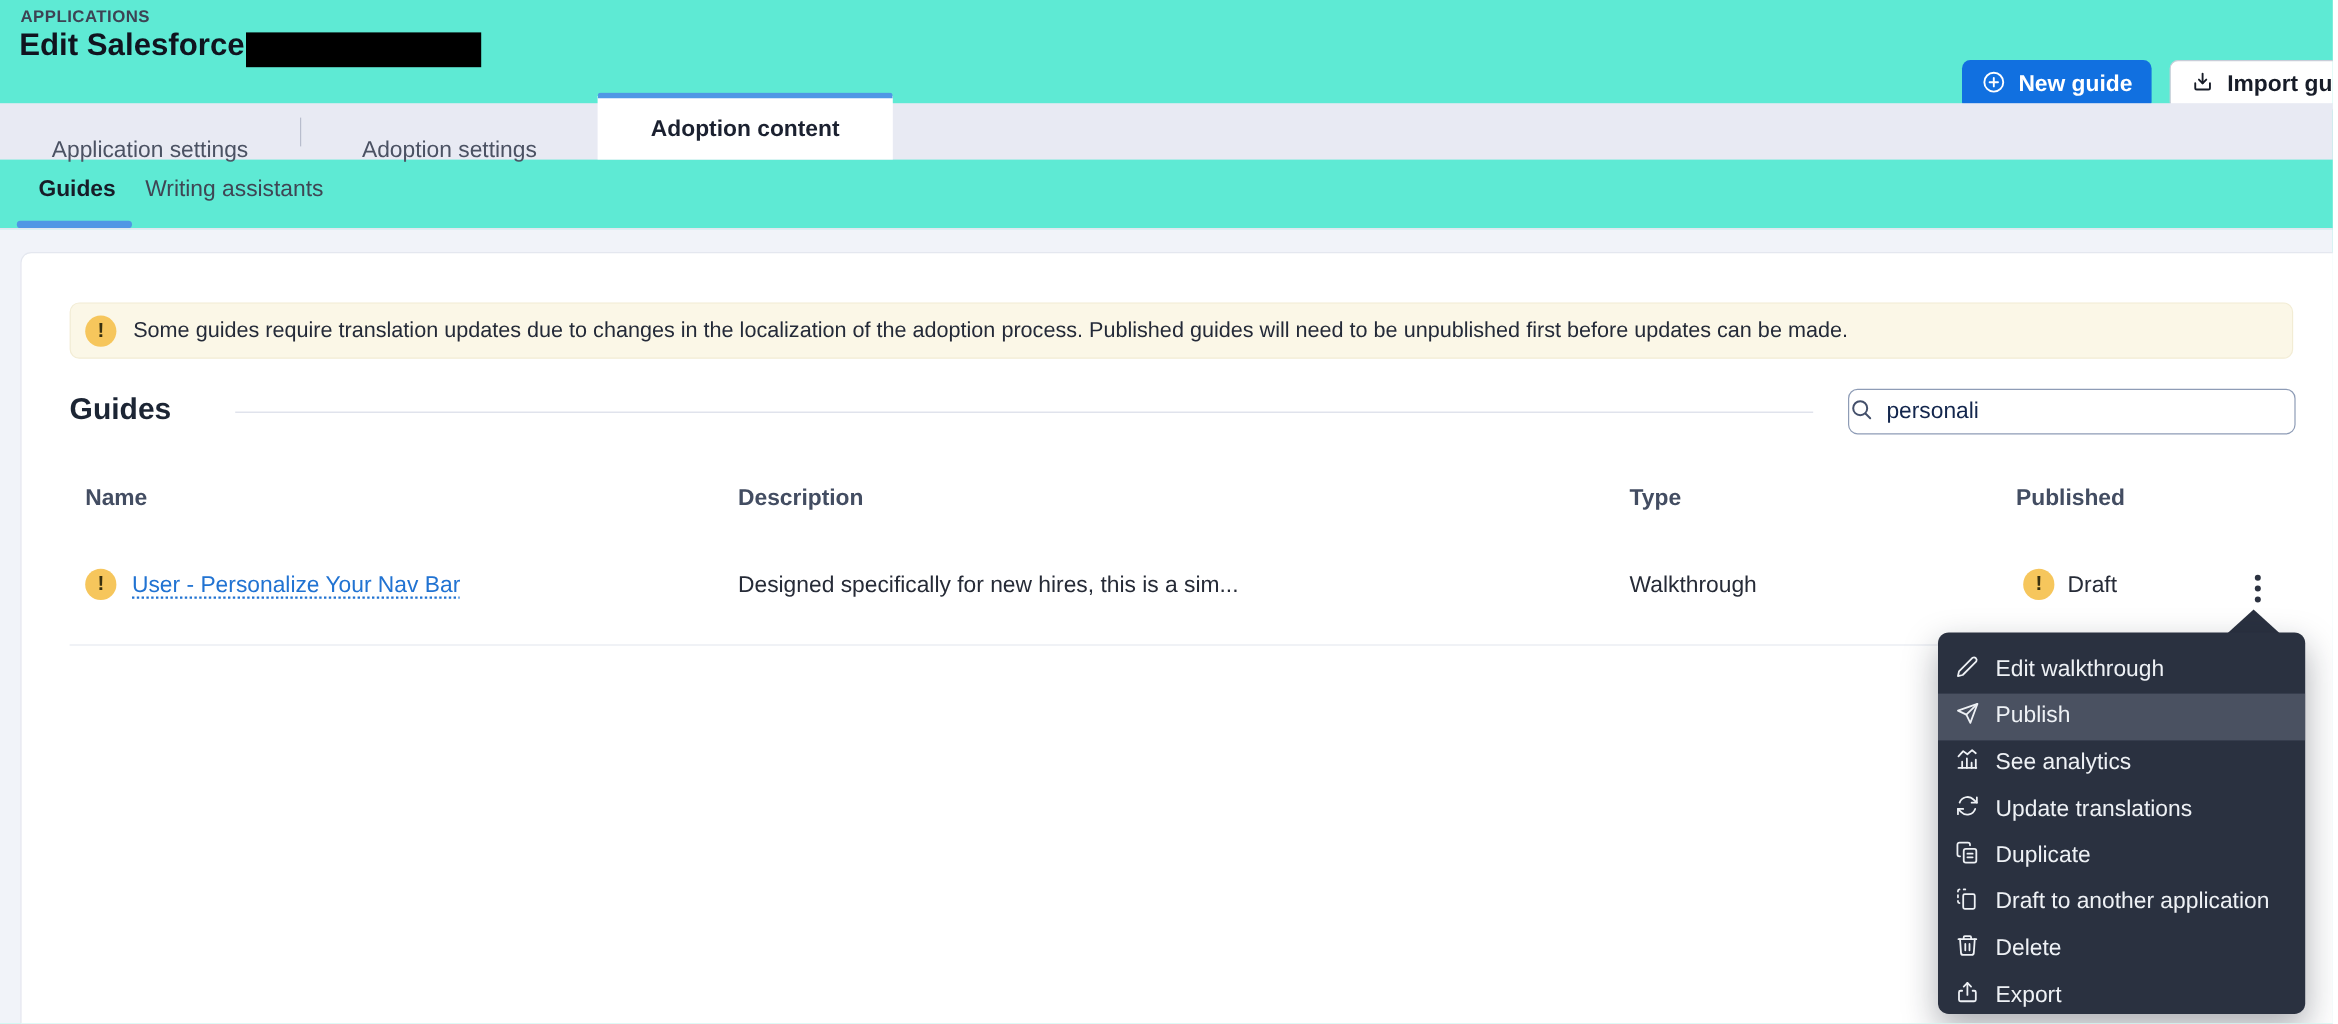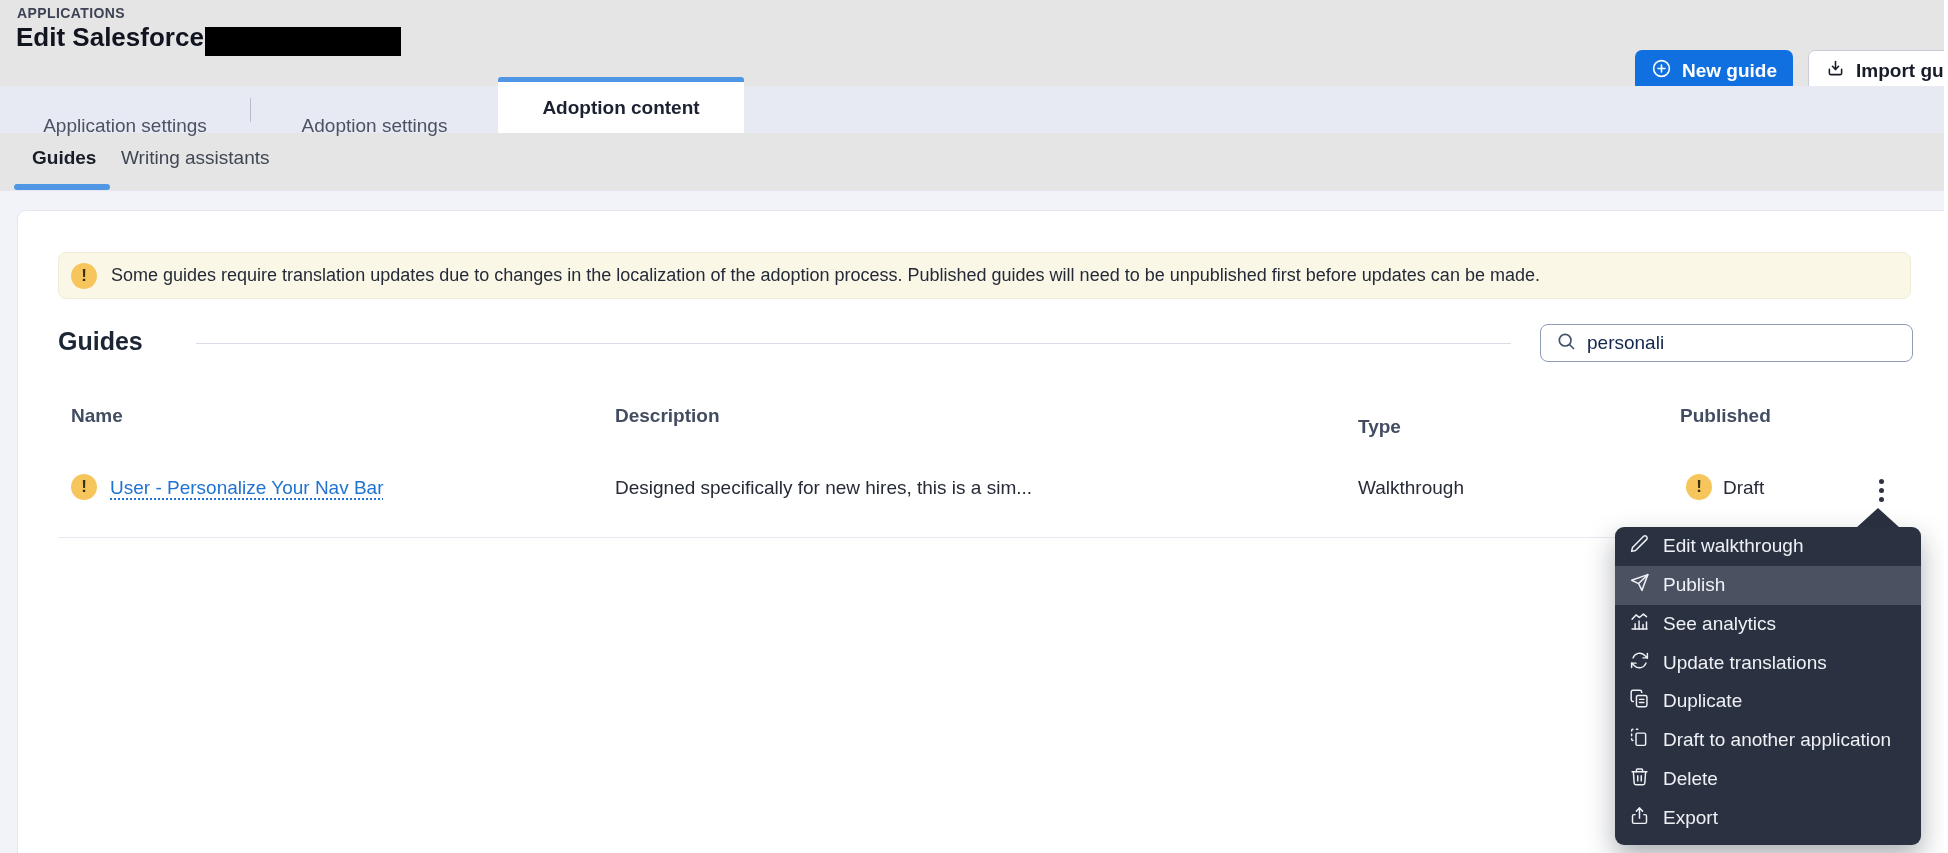--- a/index.html
+++ b/index.html
@@ -1,18 +1,18 @@
 <!DOCTYPE html>
 <html><head>
 <meta charset="utf-8">
 <style>
   * { margin:0; padding:0; box-sizing:border-box; }
   html,body { width:1948px; height:853px; }
   body { font-family:"Liberation Sans","DejaVu Sans",sans-serif; background:#ffffff; }
-  .screen { position:relative; width:1944px; height:853px; overflow:hidden; background:#e5e5e5;text-decoration:underline; }
+  .screen { position:relative; width:1944px; height:853px; overflow:hidden; background:#5eead4;text-decoration:underline; }
 
   
   .eyebrow { position:absolute; left:17px; top:5px; font-size:14px; font-weight:700; color:#3d4354; letter-spacing:.4px; }
   .page-title { position:absolute; left:16px; top:22px; font-size:26px; font-weight:700; color:#10141f; }
   .redaction { position:absolute; left:205px; top:27px; width:196px; height:29px; background:#000; }
   .btn { position:absolute; top:10px; height:42px; display:flex; align-items:center; gap:10px; border-radius:7px; font-size:19px; font-weight:700; cursor:pointer; border:none;margin-top:40px; }
   .btn-primary { left:1635px; width:158px; justify-content:center; background:#1170e0; color:#ffffff; }
   .btn-secondary { left:1808px; width:196px; padding-left:16px; background:#ffffff; color:#171c28; border:1px solid #c8cdd8; }
   .btn svg { flex:0 0 auto; }
 
@@ -35,39 +35,39 @@
   .content-bg { position:absolute; left:0; top:191px; width:1948px; height:662px; background:#f1f3f9; }
   .card { position:absolute; left:17px; top:210px; width:1945px; height:660px; background:#ffffff; border:1px solid #e4e7ef; border-radius:9px; }
 
   .banner { position:absolute; left:58px; top:252px; width:1853px; height:47px; background:#fbf7e7; border:1px solid #f2ecd4; border-radius:8px; display:flex; align-items:center; padding-left:12px; gap:14px; }
   .warn-badge { width:26px; height:26px; border-radius:50%; background:#f6c65c; color:#38300f; font-size:17px; font-weight:700; display:flex; align-items:center; justify-content:center; flex:0 0 auto; }
   .banner-text { font-size:18px; color:#242a38; }
 
   .guides-heading { position:absolute; left:58px; top:327px; font-size:25px; font-weight:700; color:#1c2534; }
   .heading-rule { position:absolute; left:196px; top:343px; width:1315px; height:1px; background:#d9dde8; }
 
-  .search-box { position:absolute; left:1540px; top:324px; width:373px; height:38px; background:#ffffff; border:1.5px solid #8e9cb6; border-radius:8px; display:flex; align-items:center; padding-left:15px; gap:11px; }
+  .search-box { position:absolute; left:1540px; top:324px; width:373px; height:38px; background:#ffffff; border:1.5px solid #8e9cb6; border-radius:8px; display:flex; align-items:center; gap:11px; }
   .search-value { font-size:19px; color:#13264d; }
 
   .th { position:absolute; top:405px; font-size:19px; font-weight:600; color:#434d62; }
-  .th-name { left:71px; } .th-desc { left:615px; } .th-type { left:1358px;margin-top:11px; } .th-pub { left:1680px; }
+  .th-name { left:71px; } .th-desc { left:615px; } .th-type { left:1358px; } .th-pub { left:1680px; }
 
   .cell-text { position:absolute; top:477px; font-size:19px; color:#262b37; }
   .row-warn { position:absolute; left:71px; top:474px; }
   .row-link { position:absolute; left:110px; top:477px; font-size:19px; color:#2173d2; text-decoration:underline dotted; text-decoration-thickness:1.5px; text-underline-offset:4px; cursor:pointer; }
   .cell-desc { left:615px; } .cell-type { left:1358px; }
   .pub-warn { position:absolute; left:1686px; top:474px; }
   .cell-pub { left:1723px; }
   .kebab { position:absolute; left:1868px; top:473px; width:26px; height:34px; display:flex; flex-direction:column; align-items:center; justify-content:center; gap:4px; cursor:pointer; }
   .kebab i { width:5px; height:5px; border-radius:50%; background:#2b3240; }
   .row-rule { position:absolute; left:58px; top:537px; width:1853px; height:1px; background:#e6e9f0; }
 
   
   .menu-caret { position:absolute; left:1856px; top:508px; width:0; height:0; border-left:22px solid transparent; border-right:22px solid transparent; border-bottom:20px solid #2a3140; }
-  .menu { position:absolute; left:1615px; top:527px; width:306px; height:318px; background:#2a3140; border-radius:9px; box-shadow:0 12px 28px rgba(20,25,40,.35); padding:0 0; overflow:hidden; }
+  .menu { position:absolute; left:1615px; top:527px; width:306px; height:318px; background:#2a3140; border-radius:9px; box-shadow:0 12px 28px rgba(20,25,40,.35); padding:12px 0; overflow:hidden; }
   .menu-item { height:38.75px; display:flex; align-items:center; gap:13px; padding-left:14px; font-size:19px; color:#eef1f5; cursor:pointer; }
   .menu-item.highlighted { background:#4a5161; }
   .menu-item svg { flex:0 0 auto; }
 </style>
 </head>
 <body>
 
 <div class="screen">
 
   <div class="eyebrow">APPLICATIONS</div>

